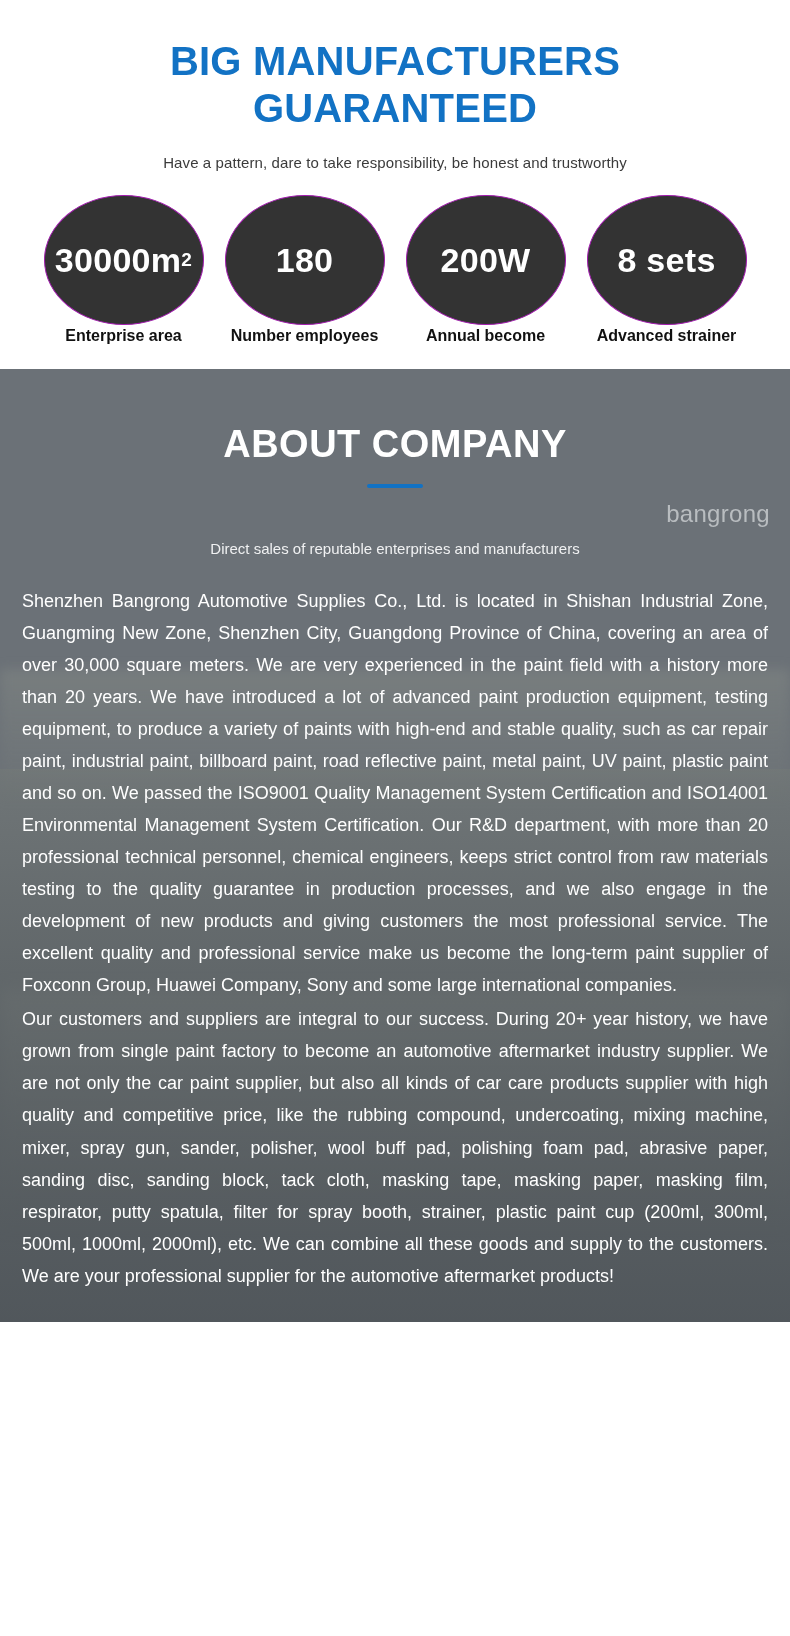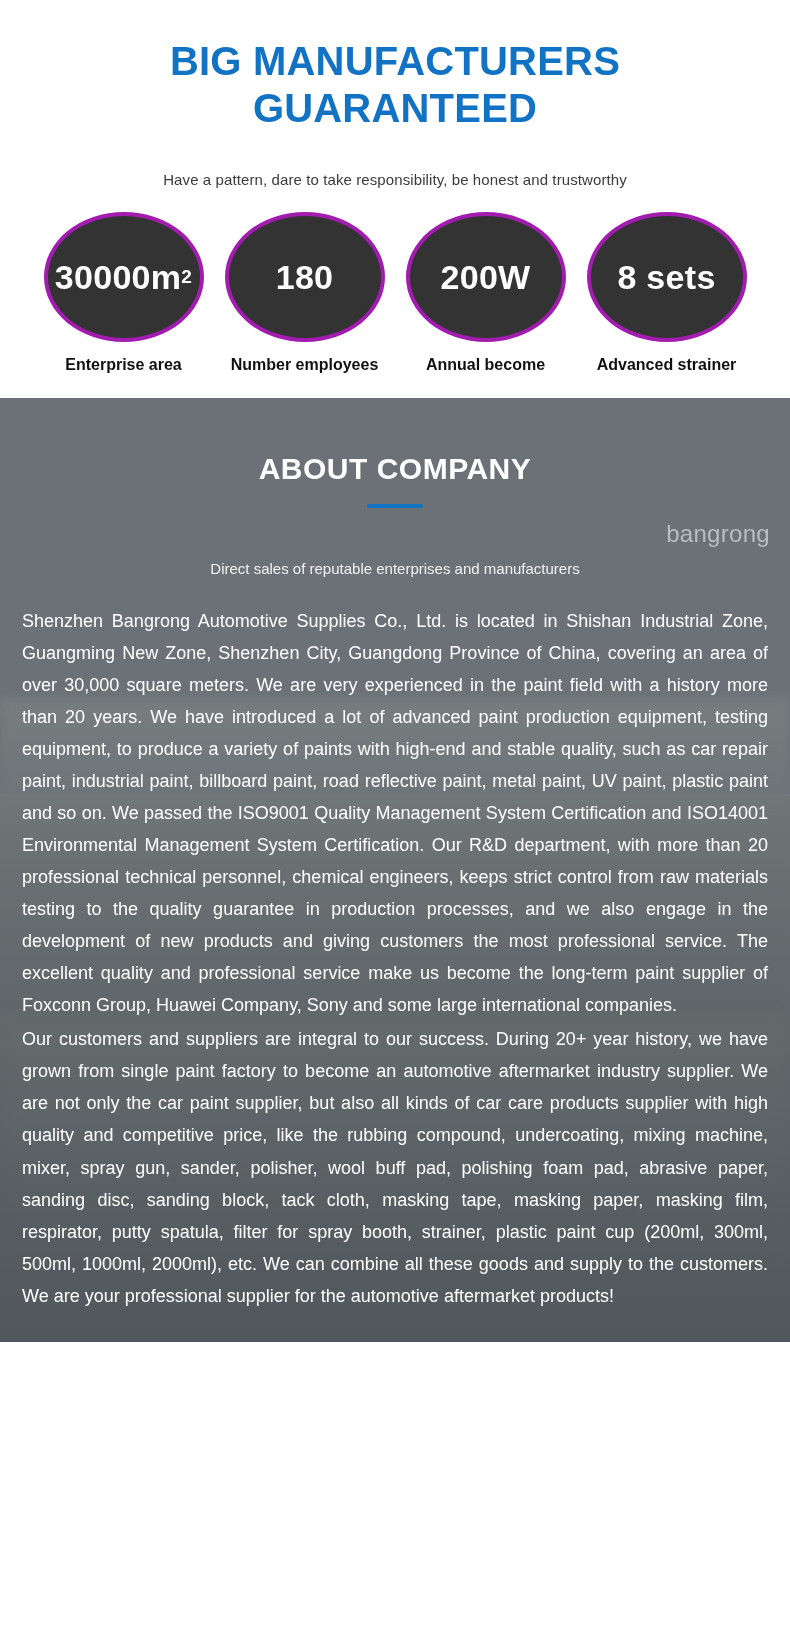--- a/index.html
+++ b/index.html
@@ -32,21 +32,21 @@
     line-height: 1.18;
     text-align: center;
     letter-spacing: 0.2px;
     margin: 8px 0 0 0;
     padding: 0 40px;
   }
   .subheadline {
     text-align: center;
     font-size: 15px;
     color: #3b3b3b;
-    margin-top: 39px;
+    margin-top: 22px;
     letter-spacing: 0.1px;
   }
 
   .stats-row {
     display: flex;
     justify-content: center;
     align-items: flex-start;
     margin-top: 24px;
     gap: 21px;
     padding: 0 10px;
@@ -55,37 +55,37 @@
     width: 160px;
     display: flex;
     flex-direction: column;
     align-items: center;
   }
   .stat-circle {
     width: 160px;
     height: 130px;
     border-radius: 80px / 65px;
     background: #333333;
-    border: 4px solid #a21caf;
+    border: 1px solid #a21caf;
     box-sizing: border-box;
     display: flex;
     align-items: center;
     justify-content: center;
     color: #ffffff;
     font-weight: bold;
     font-size: 34px;
     letter-spacing: 0.3px;
   }
   .stat-circle sup {
     font-size: 19px;
     vertical-align: super;
     line-height: 0;
   }
   .stat-label {
-    margin-top: 12px;
+    margin-top: 0;
     text-align: center;
     font-size: 16px;
     font-weight: bold;
     color: #111111;
     line-height: 1.35;
     max-width: 160px;
   }
 
   
   .about-section {
@@ -129,21 +129,21 @@
     background: linear-gradient(180deg, rgba(160,165,158,0.22), rgba(95,101,103,0.08));
     filter: blur(8px);
   }
   .about-content {
     position: relative;
     z-index: 2;
   }
   .about-title {
     text-align: center;
     color: #ffffff;
-    font-size: 30px;
+    font-size: 38px;
     font-weight: bold;
     letter-spacing: 0.5px;
     margin: 14px 0 0 0;
   }
   .title-rule {
     width: 56px;
     height: 4px;
     background: #1272c4;
     margin: 18px auto 0 auto;
     border-radius: 2px;

